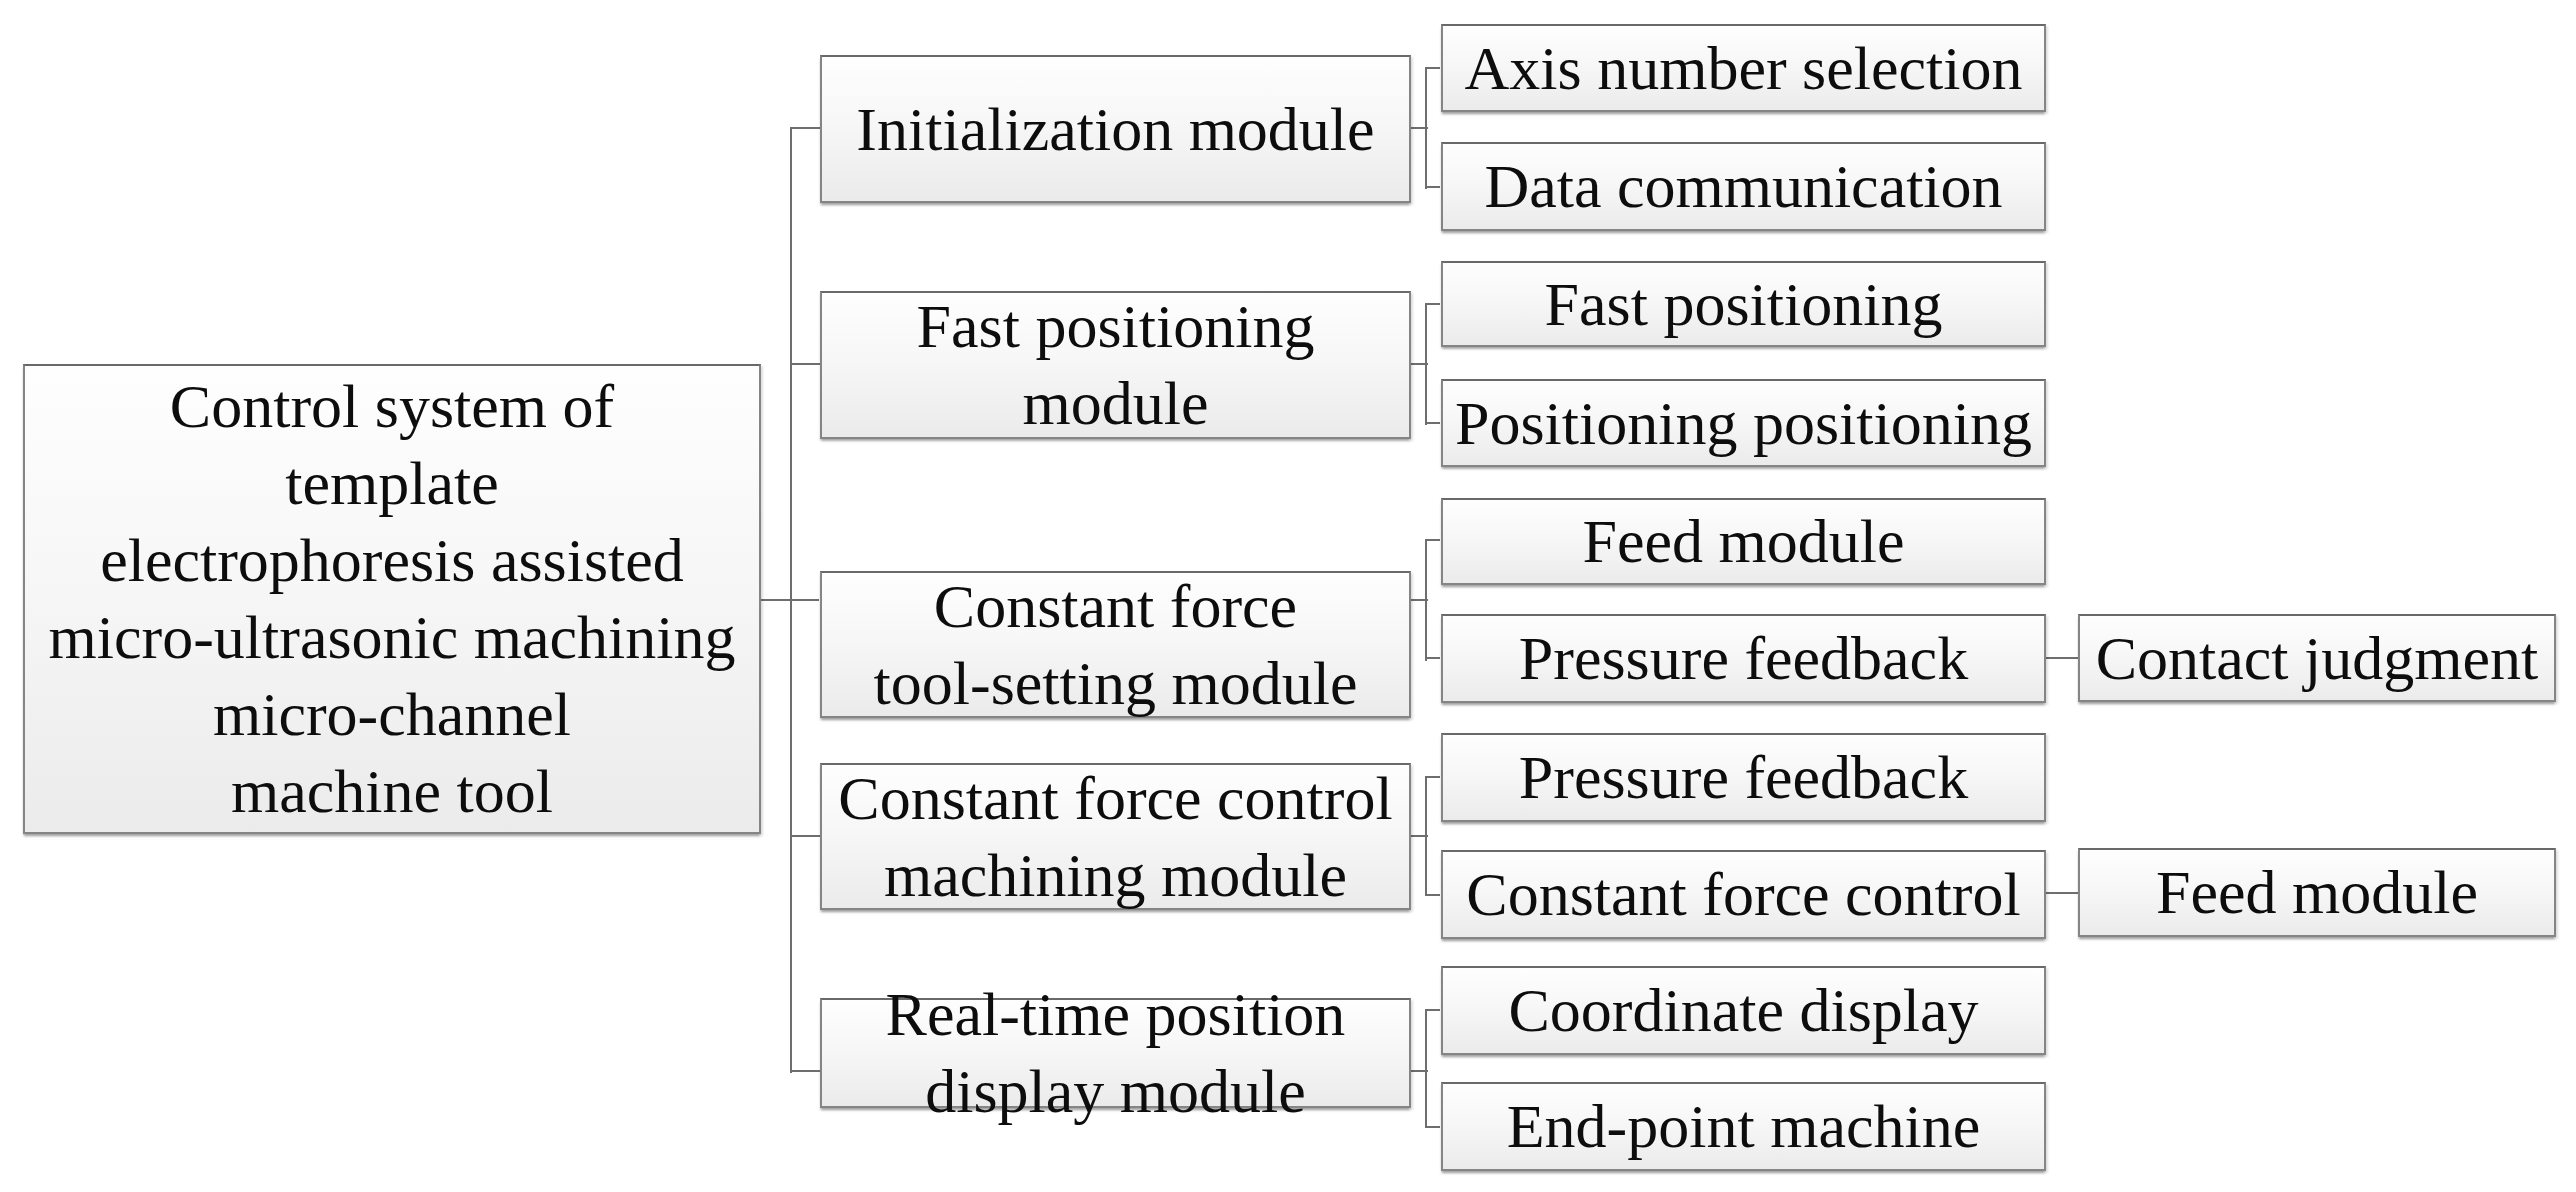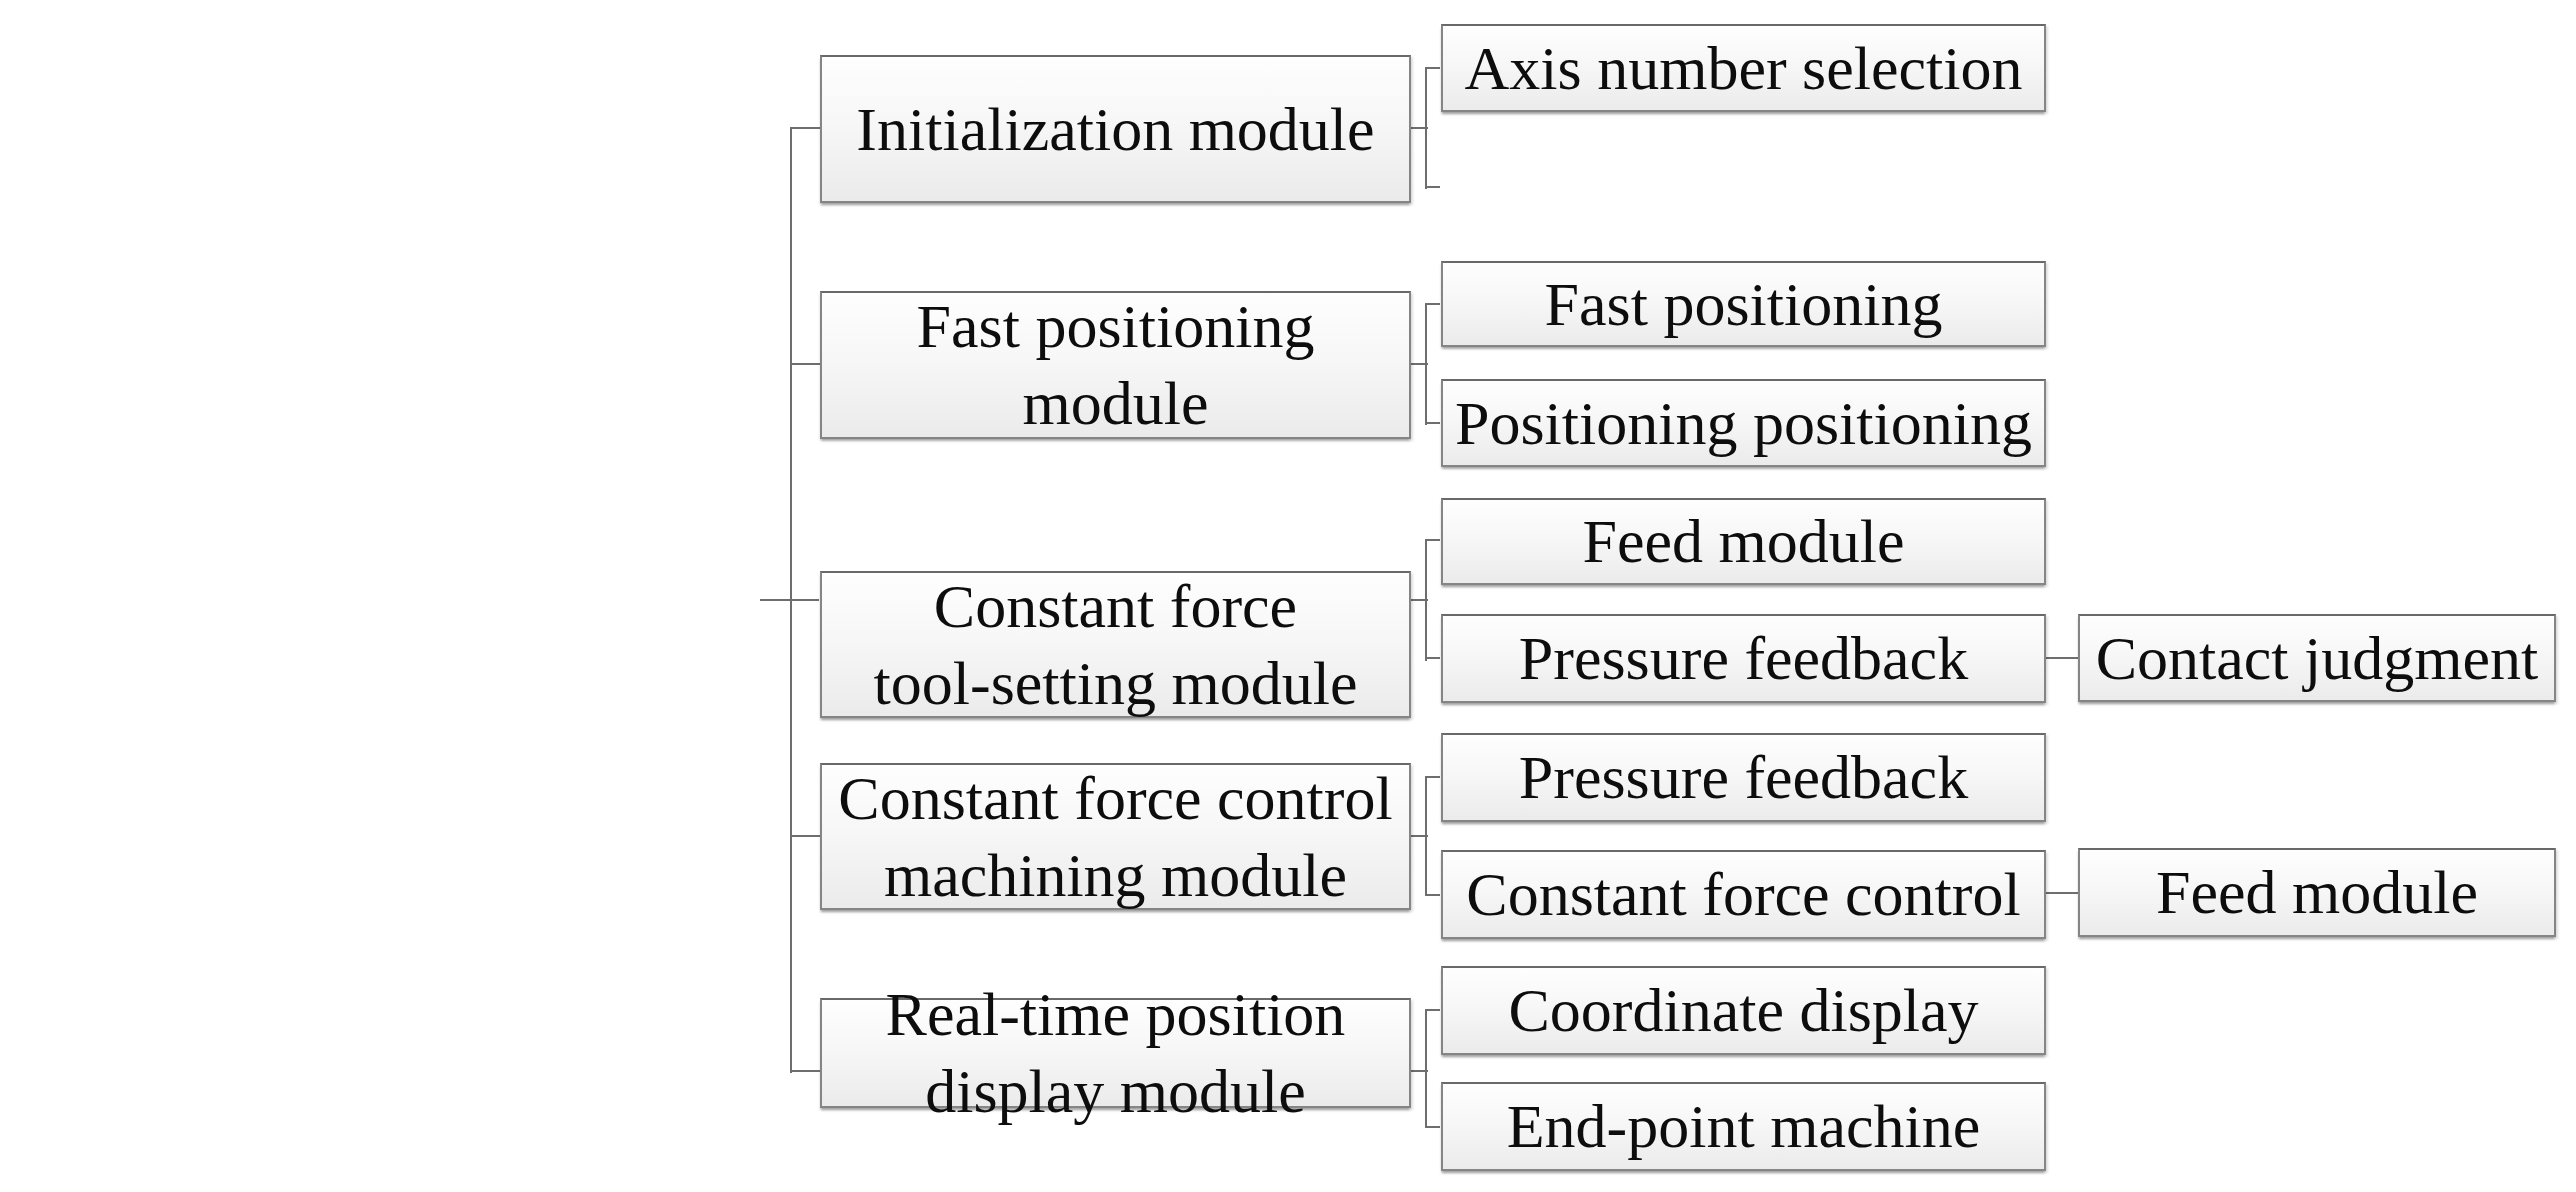--- a/index.html
+++ b/index.html
@@ -71,32 +71,39 @@
   <div class="hline" style="left:1425px; top:894px; width:15.4px;"></div>
 
   <div class="hline" style="left:1411px; top:1070px; width:17px;"></div>
   <div class="vline" style="left:1425px; top:1009px; height:119px;"></div>
   <div class="hline" style="left:1425px; top:1009px; width:15.4px;"></div>
   <div class="hline" style="left:1425px; top:1126px; width:15.4px;"></div>
 
   <div class="hline" style="left:2045px; top:657px; width:33px;"></div>
   <div class="hline" style="left:2045px; top:892px; width:33px;"></div>
 
+  <div class="node" style="left:23px; top:364px; width:738px; height:470px;">Control system of
+template
+electrophoresis assisted
+micro-ultrasonic machining
+micro-channel
+machine tool</div>
 
   <div class="node" style="left:820px; top:55px; width:591px; height:148px;">Initialization module</div>
   <div class="node" style="left:820px; top:291px; width:591px; height:148px;">Fast positioning
 module</div>
   <div class="node" style="left:820px; top:527px; width:591px; height:147px;margin-top:44px;">Constant force
 tool-setting module</div>
   <div class="node" style="left:820px; top:763px; width:591px; height:147px;">Constant force control
 machining module</div>
   <div class="node" style="left:820px; top:998px; width:591px; height:110px;">Real-time position
 display module</div>
 
   <div class="node" style="left:1441px; top:24px; width:605px; height:88px;">Axis number selection</div>
+  <div class="node" style="left:1441px; top:142px; width:605px; height:89px;">Data communication</div>
   <div class="node" style="left:1441px; top:261px; width:605px; height:86px;">Fast positioning</div>
   <div class="node" style="left:1441px; top:379px; width:605px; height:88px;">Positioning positioning</div>
   <div class="node" style="left:1441px; top:498px; width:605px; height:87px;">Feed module</div>
   <div class="node" style="left:1441px; top:614px; width:605px; height:89px;">Pressure feedback</div>
   <div class="node" style="left:1441px; top:733px; width:605px; height:89px;">Pressure feedback</div>
   <div class="node" style="left:1441px; top:850px; width:605px; height:89px;">Constant force control</div>
   <div class="node" style="left:1441px; top:966px; width:605px; height:89px;text-align:right;">Coordinate display</div>
   <div class="node" style="left:1441px; top:1082px; width:605px; height:89px;">End-point machine</div>
 
   <div class="node" style="left:2078px; top:614px; width:478px; height:88px;">Contact judgment</div>

